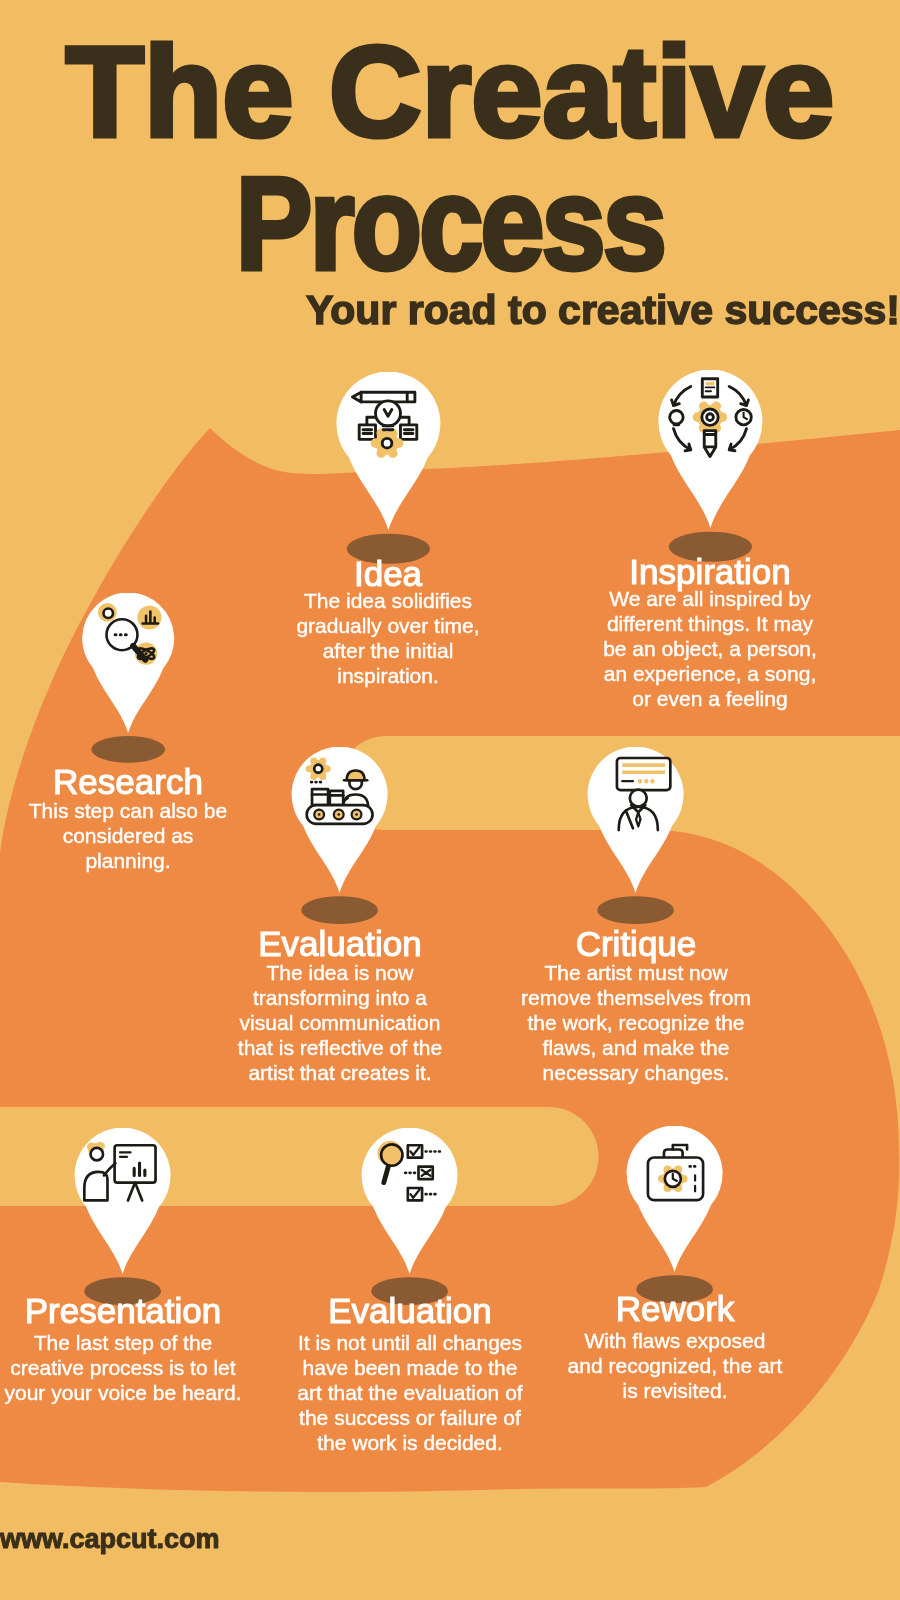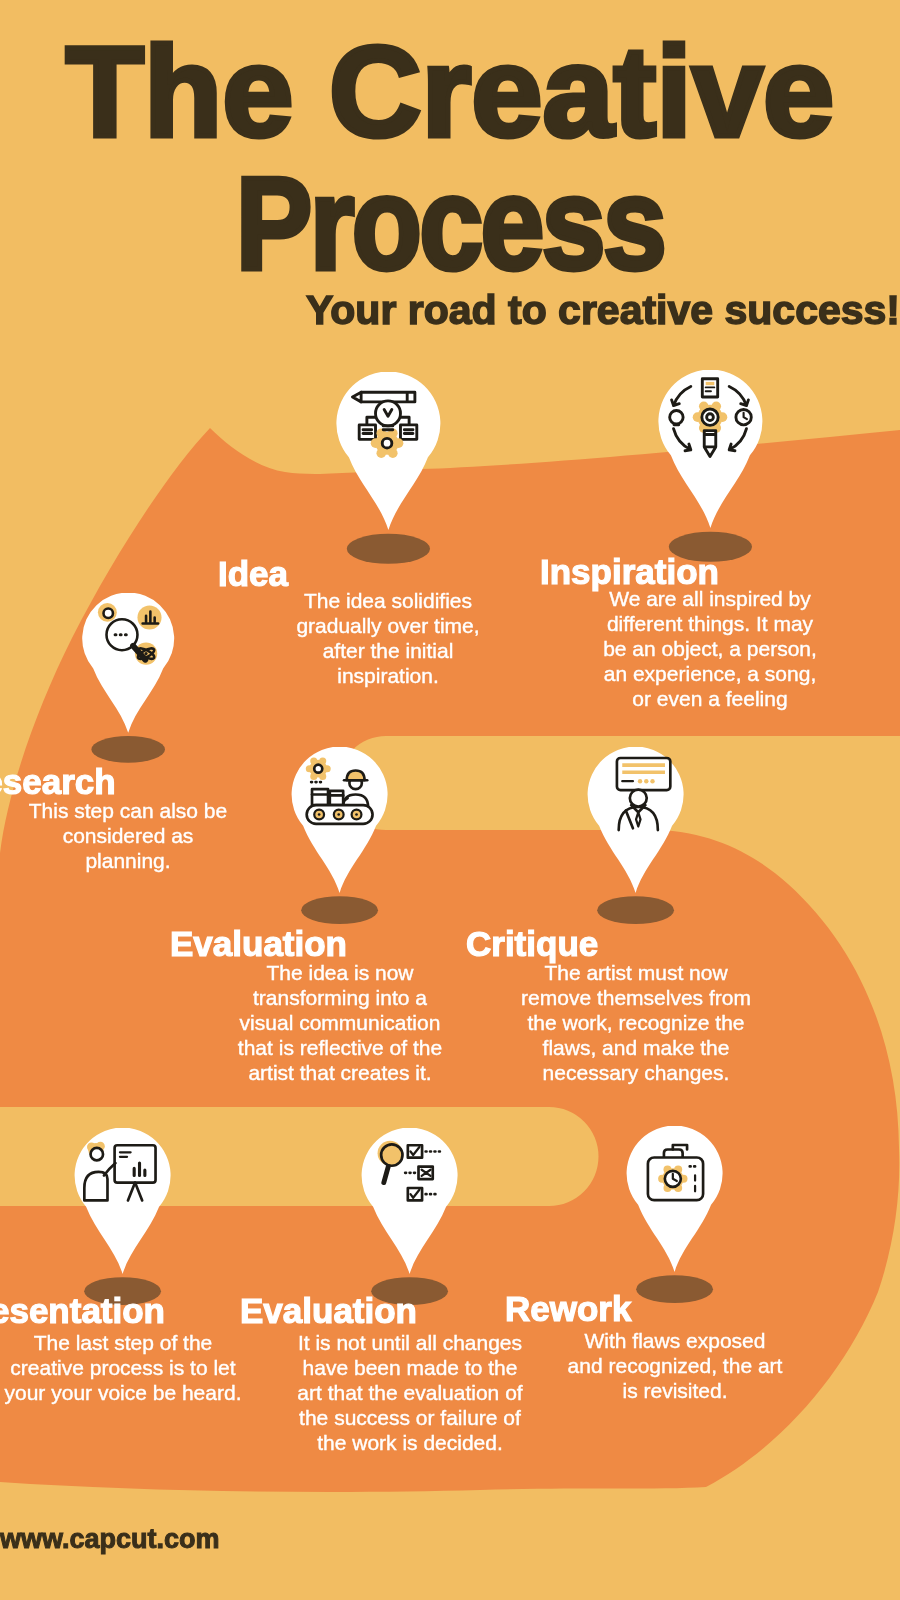--- a/index.html
+++ b/index.html
@@ -2,21 +2,21 @@
 <html style="--bg: #F2BD62; --road: #EF8A44; --title: #3A2F1A; --pin-shadow: #8A5A32; --text: #FFFFFF; --icon-accent: #F2C26A; --icon-line: #1D1B16;"><head>
 <meta charset="utf-8">
 <style>
   html,body{margin:0;padding:0}
   body{width:900px;height:1600px;position:relative;background:var(--bg);font-family:"Liberation Sans",sans-serif;overflow:hidden}
   #road-svg{position:absolute;left:0;top:0}
   .title-line{position:absolute;left:0;width:900px;text-align:center;font-weight:bold;color:var(--title);-webkit-text-stroke:5px var(--title)}
   .t1{top:28px;font-size:128px;line-height:128px}
   .t2{top:158px;font-size:132px;line-height:132px;transform:scaleX(0.87);letter-spacing:-3px}
   .subtitle{position:absolute;left:0;top:287px;width:900px;text-align:right;font-size:41px;font-weight:bold;color:var(--title);-webkit-text-stroke:1.5px var(--title)}
-  .step-title{position:absolute;width:340px;font-size:35px;font-weight:bold;color:var(--text);-webkit-text-stroke:1.2px var(--text)}
+  .step-title{position:absolute;width:340px;text-align:center;font-size:35px;font-weight:normal;color:var(--text);-webkit-text-stroke:1.2px var(--text)}
   .step-desc{position:absolute;width:340px;text-align:center;font-size:21px;line-height:25px;color:var(--text);-webkit-text-stroke:0.4px var(--text);white-space:pre-line}
   .footer{position:absolute;left:0;top:1524px;width:900px;text-align:left;font-size:27px;font-weight:bold;color:var(--title);-webkit-text-stroke:1px var(--title)}
   .pin-svg,.icon-svg{position:absolute}
   .lns{stroke:var(--icon-line);stroke-width:3;fill:none;stroke-linecap:round;stroke-linejoin:round}
   .wf{fill:#fff}
   .af{fill:var(--icon-accent)}
   .pin-path{fill:#fff}
   .pin-shadow{fill:var(--pin-shadow)}
 </style>
 </head>

